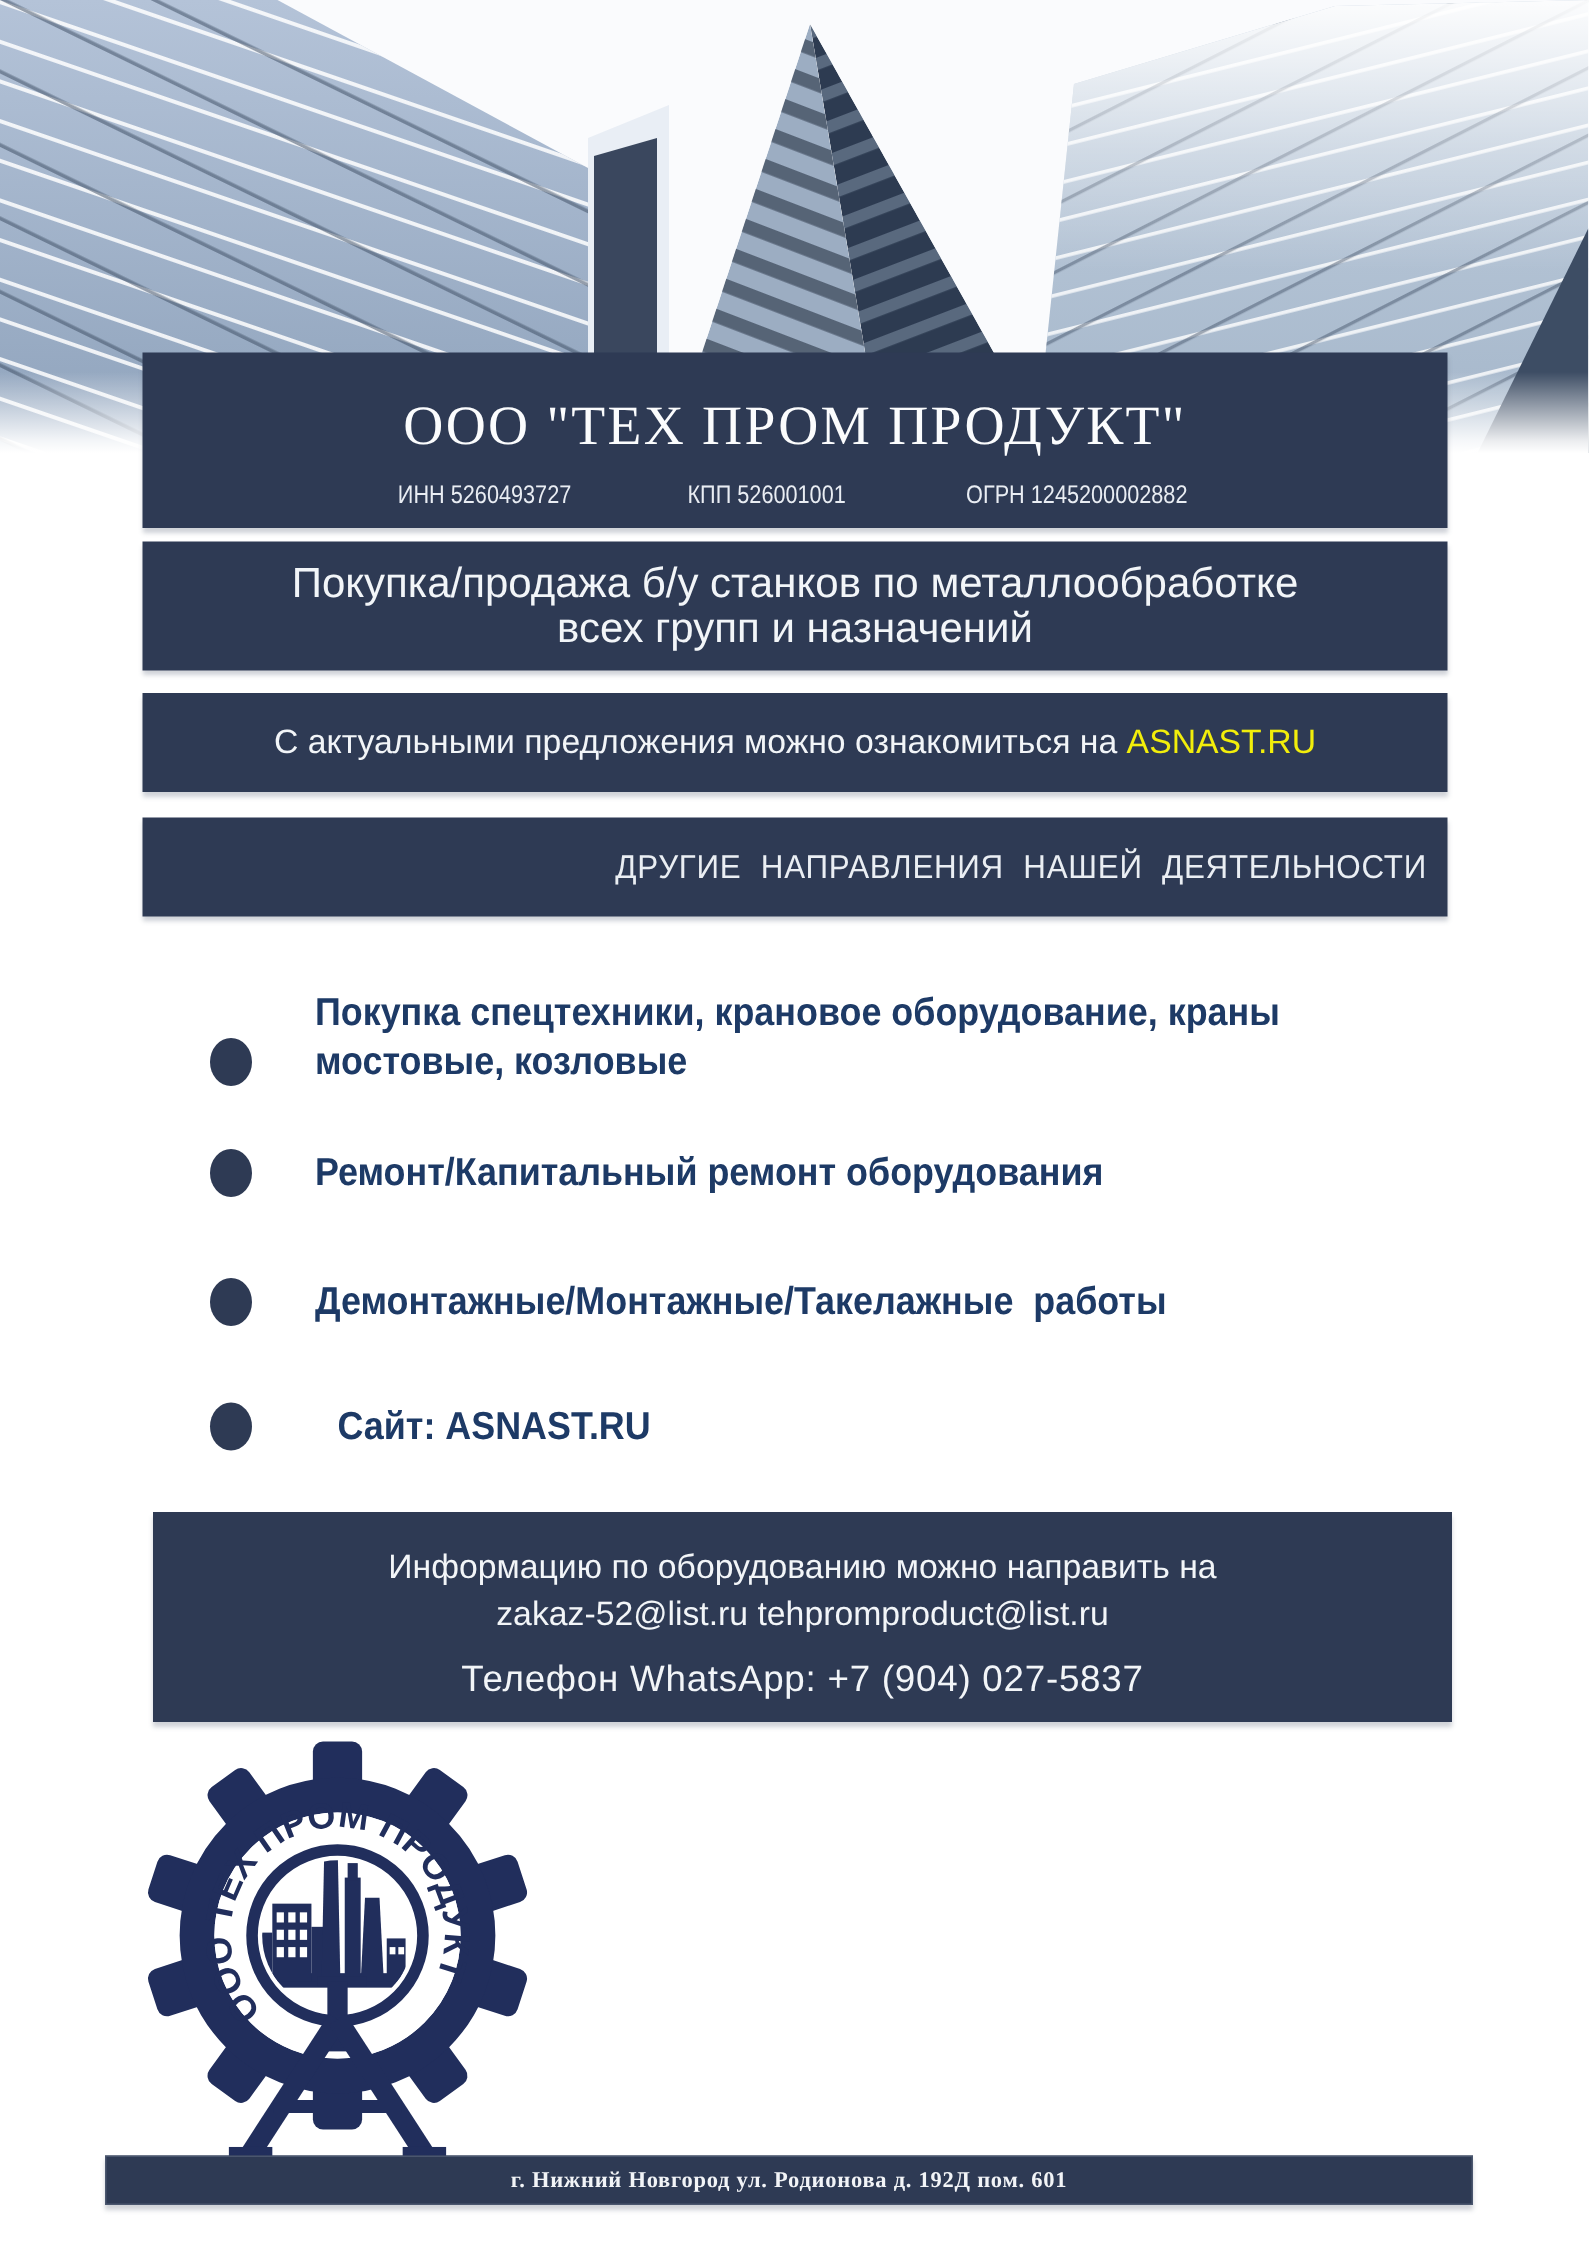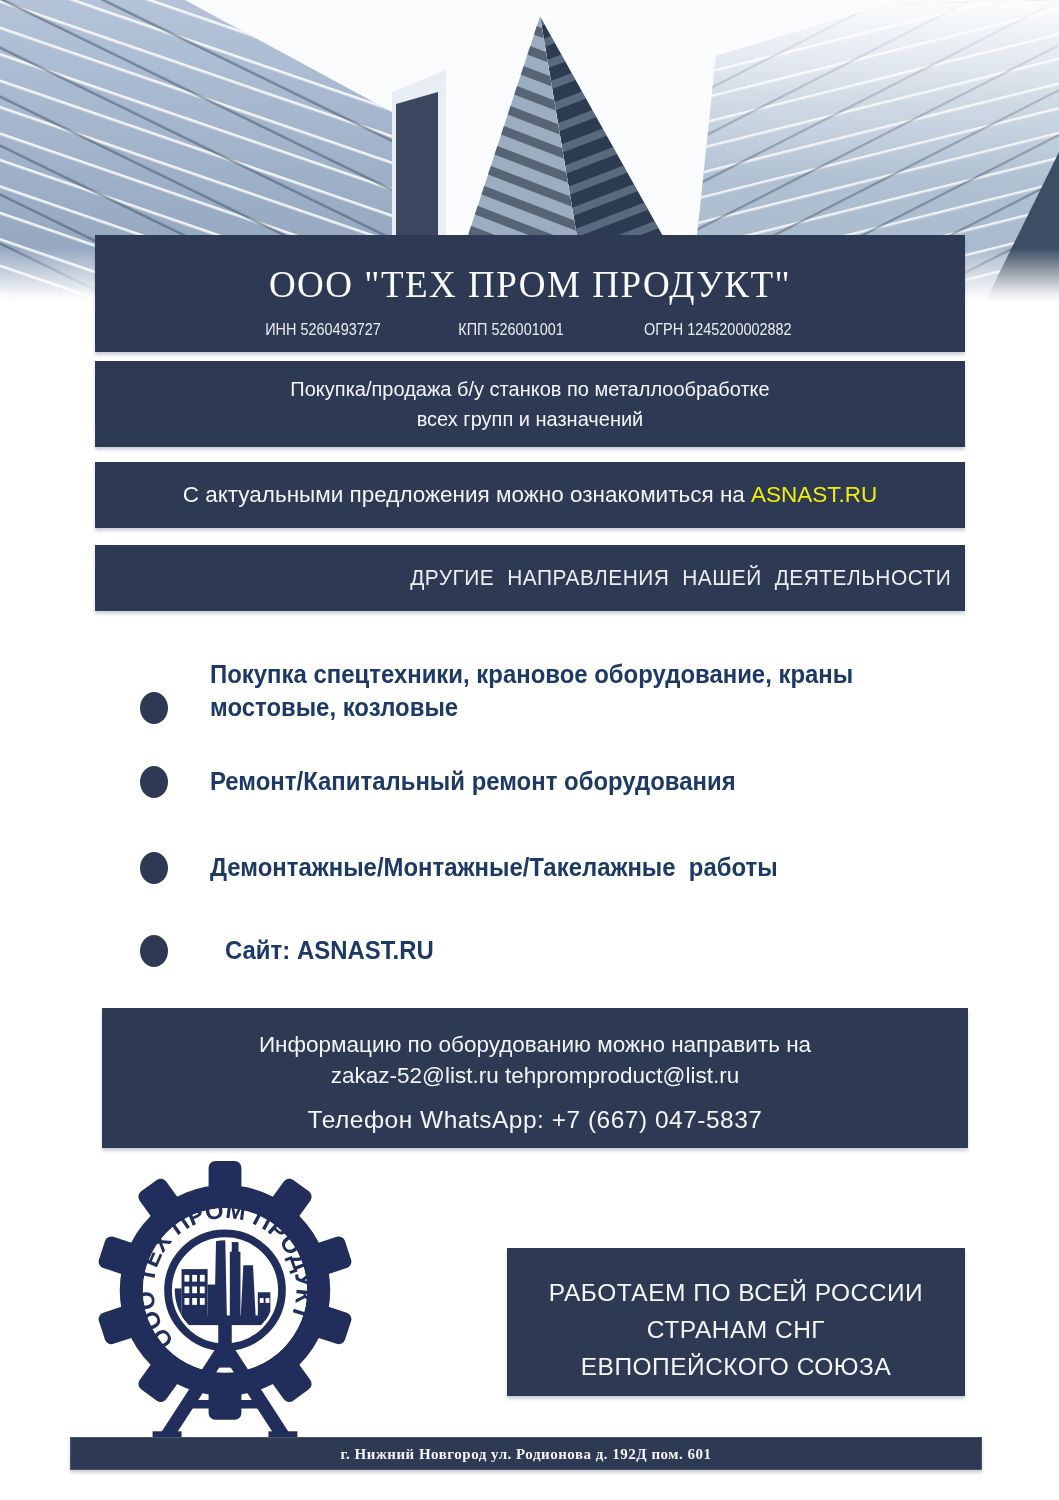--- a/index.html
+++ b/index.html
@@ -26,21 +26,21 @@
   .header-bar{left:95px;top:235px;width:870px;height:117px;text-align:center;}
   .header-title{
     font-family:"Liberation Serif", serif;font-size:37px;font-weight:400;
     letter-spacing:1.5px;color:#fbfcfd;margin-top:28px;white-space:nowrap;
   }
   .reg-row{display:flex;justify-content:center;gap:58px;margin-top:14px;
            font-size:17px;color:#e9edf3;}
   .cond{display:inline-block;transform:scaleX(.85);transform-origin:center;white-space:nowrap;}
 
   .bar-services{left:95px;top:361px;width:870px;height:86px;text-align:center;
-                font-size:20px;line-height:30px;padding-top:13px;}
+                font-size:28px;line-height:30px;padding-top:13px;}
   .bar-offers{left:95px;top:462px;width:870px;height:66px;text-align:center;
               font-size:22.5px;line-height:66px;white-space:nowrap;}
   .bar-offers .site{color:var(--accent_yellow);}
   .bar-directions{left:95px;top:545px;width:870px;height:66px;text-align:right;
                   font-size:22px;line-height:66px;letter-spacing:.5px;word-spacing:7px;
                   color:#eaeef3;}
 
   
   .bullet-item{position:absolute;left:140px;display:flex;align-items:flex-end;}
   .bullet-dot{width:28px;height:32px;border-radius:50%;background:var(--navy);
@@ -199,21 +199,21 @@
     <span class="bullet-text">Демонтажные/Монтажные/Такелажные  работы</span>
   </div>
   <div class="bullet-item bi-3">
     <span class="bullet-dot"></span>
     <span class="bullet-text">Сайт: ASNAST.RU</span>
   </div>
 
   <div class="navy contact">
     <div>Информацию по оборудованию можно направить на</div>
     <div>zakaz-52@list.ru tehpromproduct@list.ru</div>
-    <div class="phone">Телефон WhatsApp: +7 (667) 047-5837</div>
+    <div class="phone">Телефон WhatsApp: +7 (904) 027-5837</div>
   </div>
 
   <div class="logo">
     <svg viewBox="0 0 290 300">
       <defs>
         <clipPath id="innerCircle">
             <circle cx="145" cy="140" r="52"></circle>
           </clipPath>
         <path id="ringPath" d="M 93,192 A 74,74 0 1 1 197,192" fill="none"></path>
       </defs>
@@ -270,23 +270,18 @@
         <rect x="138" y="172" width="14" height="48" class="lnavy"></rect>
         <line x1="145" y1="198" x2="84" y2="292" class="lnavy-s" stroke-width="14"></line>
         <line x1="145" y1="198" x2="206" y2="292" class="lnavy-s" stroke-width="14"></line>
         <line x1="101" y1="258" x2="189" y2="258" class="lnavy-s" stroke-width="9"></line>
         <rect x="70" y="286" width="30" height="10" class="lnavy"></rect>
         <rect x="190" y="286" width="30" height="10" class="lnavy"></rect>
       </g>
     </svg>
   </div>
 
-  <div class="navy work-box">
-    <div>РАБОТАЕМ ПО ВСЕЙ РОССИИ</div>
-    <div>СТРАНАМ СНГ</div>
-    <div>ЕВПОПЕЙСКОГО СОЮЗА</div>
-  </div>
 
   <div class="navy footer">
     <span>г. Нижний Новгород ул. Родионова д. 192Д пом. 601</span>
   </div>
 
 </div>
 
 </body></html>

